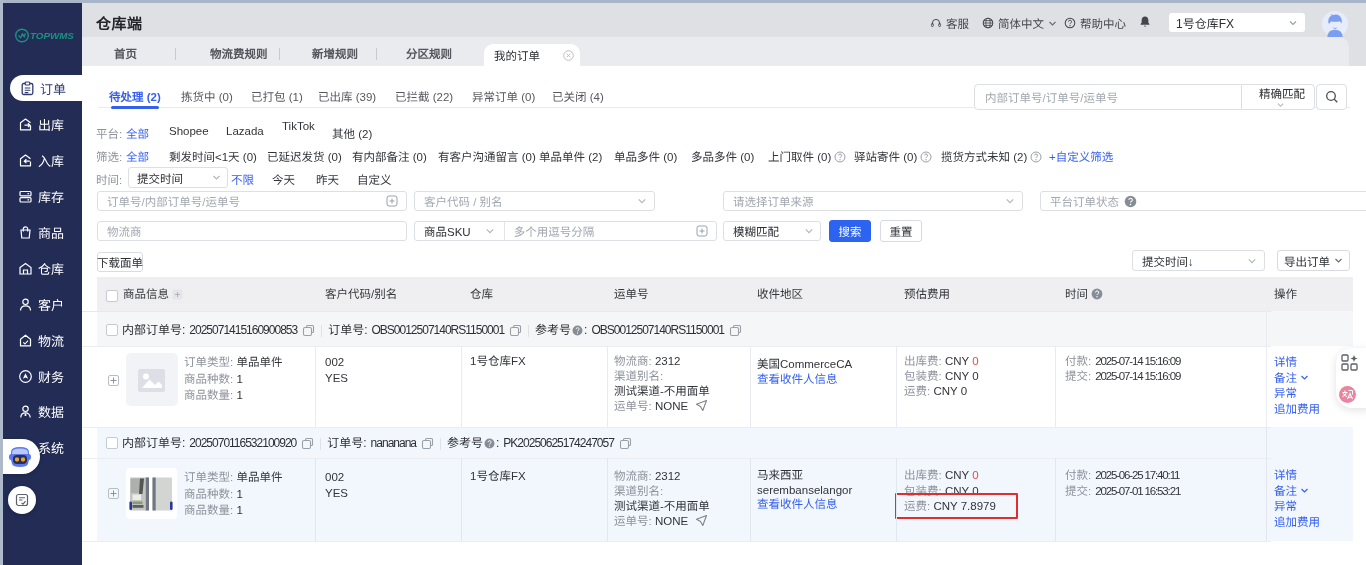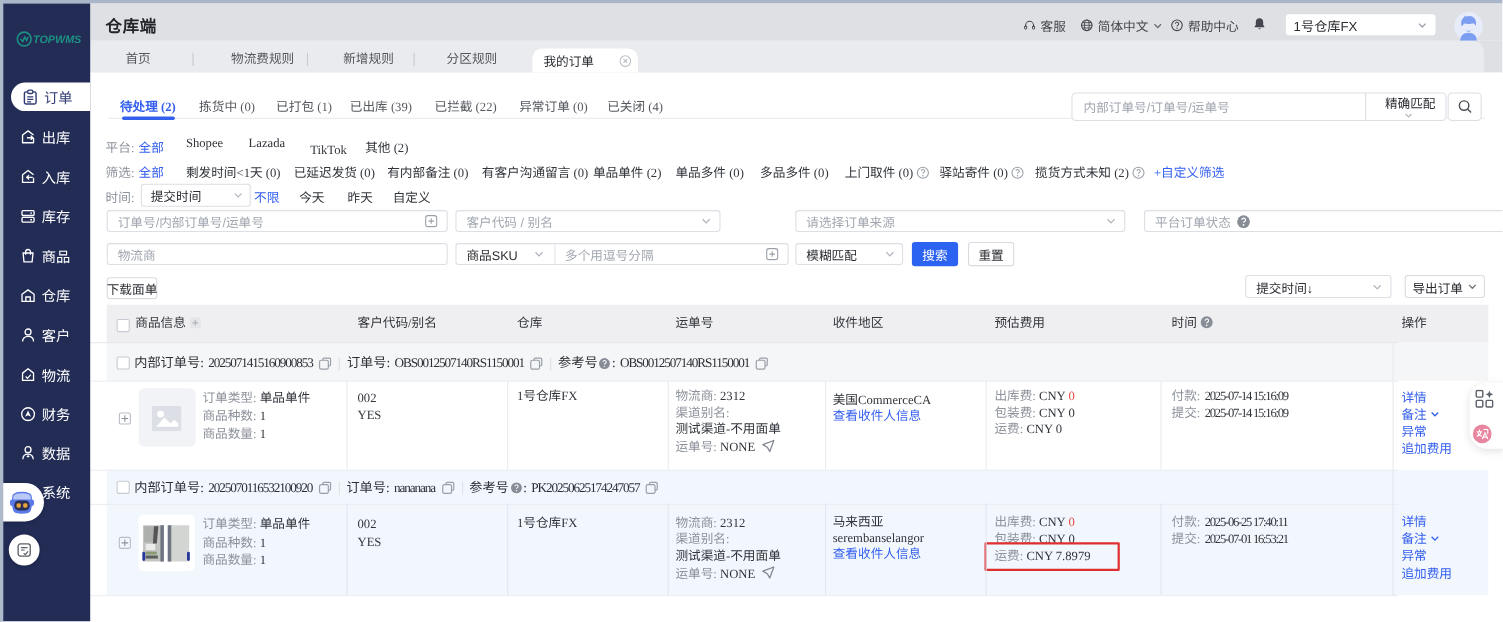--- a/index.html
+++ b/index.html
@@ -17,40 +17,40 @@
      display:flex; align-items:center; padding-left:18px; gap:5px; font-size:13px; z-index:11;}
   .menu-item.active { left:10px; width:72px; background:#fff; color:#323c73;
      border-radius:13px 0 0 13px; padding-left:10px; font-weight:500;}
   .mi { width:15px; height:15px; flex:0 0 15px; }
   #header { left:82px; top:3px; width:1284px; height:34px; background:#dee0e4; }
   #htitle { left:96px; top:12px; font-size:15px; font-weight:bold; color:#23252a; letter-spacing:0.5px;}
   .hitem { position:absolute; top:15px; color:#43464c; font-size:11.5px; display:flex; align-items:center; gap:4px;}
   #wh-select { left:1169px; top:13px; width:136px; height:19px; background:#fff; border-radius:3px;
      display:flex; align-items:center; padding:0 7px; font-size:12px; color:#2c2e33; }
   #tabbar { left:82px; top:37px; width:1284px; height:29px; background:#dee0e4; }
-  .tab { position:absolute; top:42px; height:24px; line-height:24px; font-size:11.5px; color:#53565c; }
+  .tab { position:absolute; top:42px; height:24px; line-height:24px; font-size:11.5px; color:#53565c;font-weight:bold; }
   .tabsep { position:absolute; top:48px; width:1px; height:12px; background:#c9cacd; }
   #content { left:82px; top:66px; width:1284px; height:499px; background:#fff; }
   .sel { border:1px solid #dcdfe4; border-radius:3px; background:#fff; position:absolute;
      display:flex; align-items:center; font-size:11.5px; color:#2c2e33; white-space:nowrap; }
   .ph { color:#a2a7b0; }
   .btn { position:absolute; border:1px solid #d9dbe0; border-radius:3px; background:#fff;
      font-size:11.5px; white-space:nowrap; color:#2c2e33; display:flex; align-items:center; justify-content:center; }
   .btn.primary { background:#2c63f1; border-color:#2c63f1; color:#fff; }
   .cb { position:absolute; width:12px; height:12px; border:1px solid #c6cad2; border-radius:2px; background:#fff; }
   .vline { position:absolute; width:1px; background:#e9ebf0; }
   .hline { position:absolute; left:15px; width:1256px; height:1px; background:#ebedf1; }
   .frow { position:absolute; font-size:13px; white-space:nowrap; }
   .cell { position:absolute; font-size:13px; line-height:15px; white-space:nowrap; }
   svg { display:block; }
   .num { letter-spacing:-1px; margin-left:4px; }
   .date { letter-spacing:-1.15px; margin-left:4px; }
   .copy { margin-left:5px; }
   .gsep { width:1px; height:12px; background:#dfe1e6; margin:0 6px; display:inline-block; }
-  .cell,.frow { font-size:11.5px;font-family:Liberation Serif, serif; }
+  .cell,.frow { font-size:11.5px; }
   .ico-q { display:inline-block; vertical-align:-2px; }
 </style>
 </head>
 <body>
 <div class="abs" id="topstrip"></div>
 <div class="abs" id="leftstrip"></div>
 <div class="abs" id="sidebar"></div>
 <div class="abs" id="header"></div>
 <div class="abs" id="htitle">仓库端</div>
 <div class="abs" id="tabbar"></div>
@@ -227,21 +227,21 @@
   <svg width="14" height="14" viewBox="0 0 14 14">
       <circle cx="6" cy="6" r="4.3" fill="none" stroke="#4b4e54" stroke-width="1.3"></circle>
       <path d="M9.3 9.3 L12.3 12.3" stroke="#4b4e54" stroke-width="1.3"></path>
     </svg>
   </div>
 
 <div class="frow abs gray" style="left:96px;top:125px">平台:</div>
 <div class="frow abs blue" style="left:126px;top:125px">全部</div>
 <div class="frow abs" style="left:169px;top:125px">Shopee</div>
 <div class="frow abs" style="left:226px;top:125px">Lazada</div>
-<div class="frow abs" style="left:282px;top:131px">TikTok</div>
+<div class="frow abs" style="left:282px;top:120px">TikTok</div>
 <div class="frow abs" style="left:332px;top:125px">其他 (2)</div>
 
 <div class="frow abs gray" style="left:96px;top:148px">筛选:</div>
 <div class="frow abs blue" style="left:126px;top:148px">全部</div>
 <div class="frow abs" style="left:169px;top:148px">剩发时间&lt;1天 (0)</div>
 <div class="frow abs" style="left:267px;top:148px">已延迟发货 (0)</div>
 <div class="frow abs" style="left:352px;top:148px">有内部备注 (0)</div>
 <div class="frow abs" style="left:438px;top:148px">有客户沟通留言 (0)</div>
 <div class="frow abs" style="left:539px;top:148px">单品单件 (2)</div>
 <div class="frow abs" style="left:614px;top:148px">单品多件 (0)</div>

